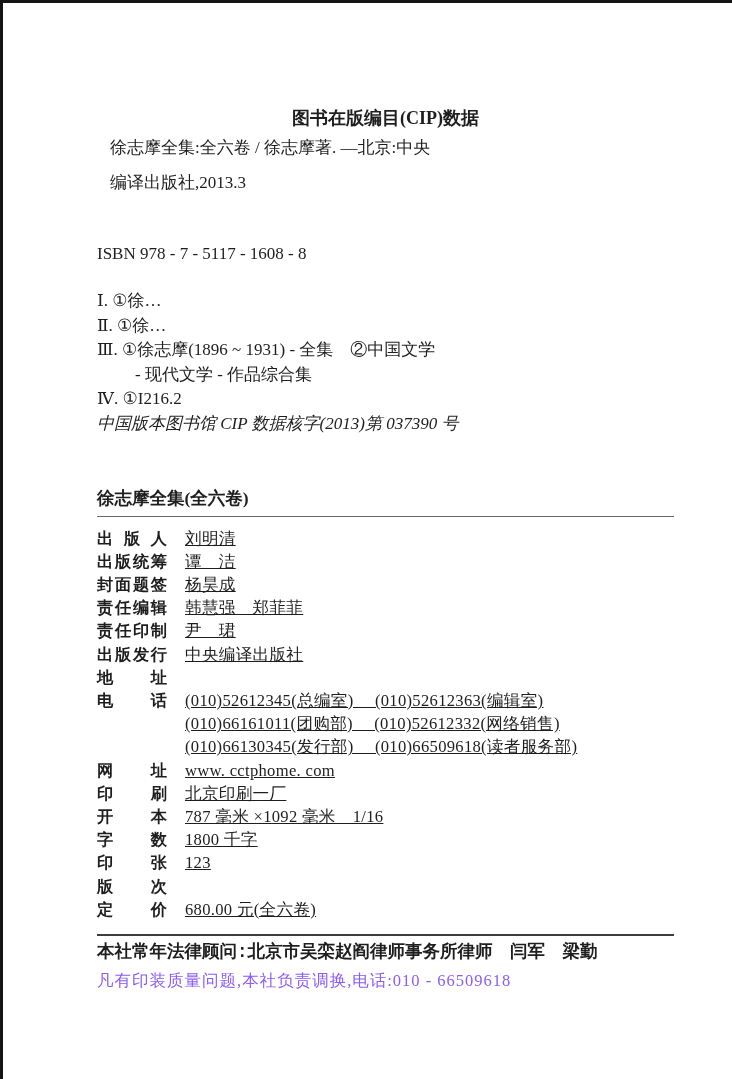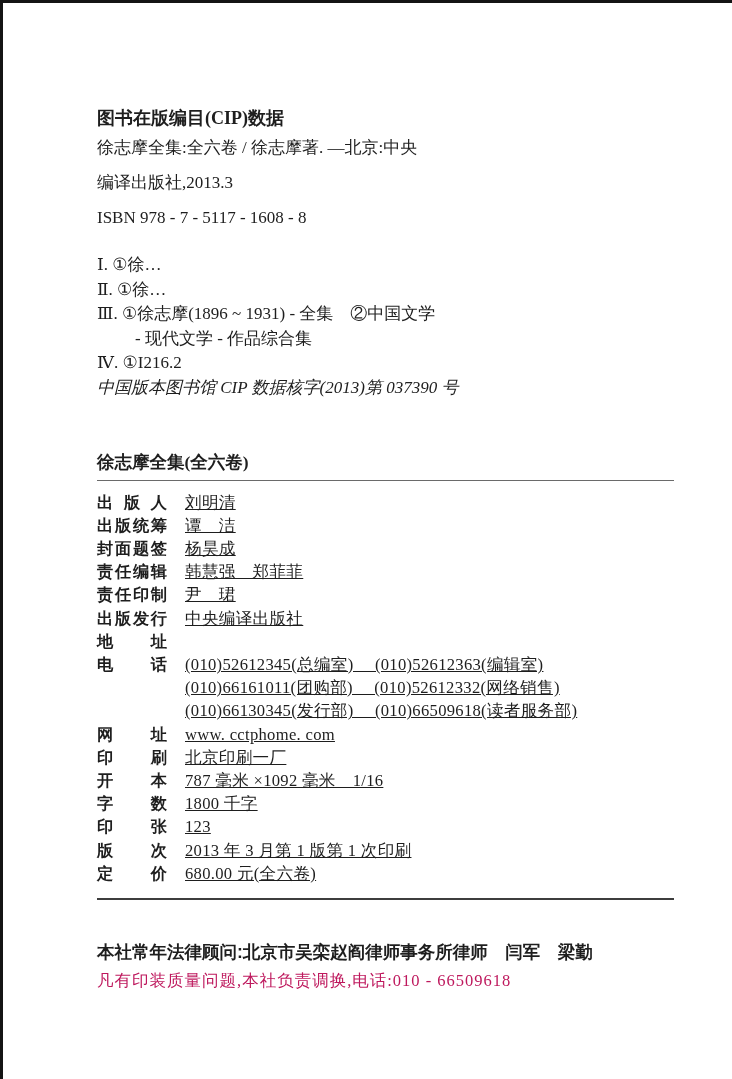--- a/index.html
+++ b/index.html
@@ -10,23 +10,23 @@
     color: #1e1e1e;
     position: relative;
     overflow: hidden;
   }
   .scan-edge-top { position: absolute; top: 0; left: 0; width: 732px; height: 3px; background: #141414; }
   .scan-edge-left { position: absolute; top: 0; left: 0; width: 3px; height: 1079px; background: #141414; }
 
   .page { padding: 106px 58px 0 97px; }
 
   
-  .cip-heading { font-weight: bold; font-size: 18px; line-height: 24px; }
-  .cip-pub-line { font-size: 17px; line-height: 35px; white-space: pre-wrap; }
-  .cip-isbn { font-size: 17px; line-height: 36px; white-space: pre-wrap; }
+  .cip-heading { font-weight: bold; font-size: 18px; line-height: 24px; text-align: center; }
+  .cip-pub-line { font-size: 17px; line-height: 35px; white-space: pre-wrap; margin-left: 13px; }
+  .cip-isbn { font-size: 17px; line-height: 36px; white-space: pre-wrap; margin-top: 36px; }
   .cip-class { margin-top: 17px; }
   .cip-class-line { font-size: 17px; line-height: 24.6px; white-space: pre-wrap; }
   .cip-class-line.indent { padding-left: 38px; }
   .cip-record { font-size: 17px; line-height: 24.6px; white-space: pre-wrap; font-style: italic; }
 
   
   .colophon { margin-top: 50px; }
   .colophon-title { font-weight: bold; font-size: 17.5px; line-height: 22px; }
   .rule-title { border: none; border-top: 1.6px solid #6a6a6a; margin: 7px 0 0 0; }
   .colophon-rows { margin-top: 10px; }
@@ -37,24 +37,23 @@
     text-align: justify; text-align-last: justify;
     font-family: "Liberation Sans", "DejaVu Sans", sans-serif;
     font-size: 16.2px;
   }
   .col-row .val { margin-left: 18px; white-space: pre-wrap; letter-spacing: 0.3px; text-decoration: underline; }
 
   
   .rule-footer { border: none; border-top: 2px solid #3d3d3d; margin: 13px 0 0 0; }
   .footer-legal {
     font-weight: bold; font-size: 17.5px; line-height: 32px; white-space: pre-wrap;
-    font-family: Liberation Sans, sans-serif;
-    margin-top: 36px;
+    font-family: Liberation Mono, monospace;
   }
-  .footer-quality { font-size: 16.5px; line-height: 26px; color: #be185d; white-space: pre-wrap; letter-spacing: 1px; }
+  .footer-quality { font-size: 16.5px; line-height: 26px; color: #8b5cf6; white-space: pre-wrap; letter-spacing: 1px; }
 </style>
 </head>
 <body>
 
 <div class="scan-edge-top"></div>
 <div class="scan-edge-left"></div>
 
 <div class="page">
 
   <div class="cip">
@@ -132,21 +131,20 @@
       <div class="col-row">
           <span class="lbl">字数</span>
           <span class="val">1800 千字</span>
         </div>
       <div class="col-row">
           <span class="lbl">印张</span>
           <span class="val">123</span>
         </div>
       <div class="col-row">
           <span class="lbl">版次</span>
-          <span class="val">2013 年 3 月第 1 版第 1 次印刷</span>
         </div>
       <div class="col-row">
           <span class="lbl">定价</span>
           <span class="val">680.00 元(全六卷)</span>
         </div>
     </div>
   </div>
 
   <hr class="rule-footer">
   <div class="footer">

